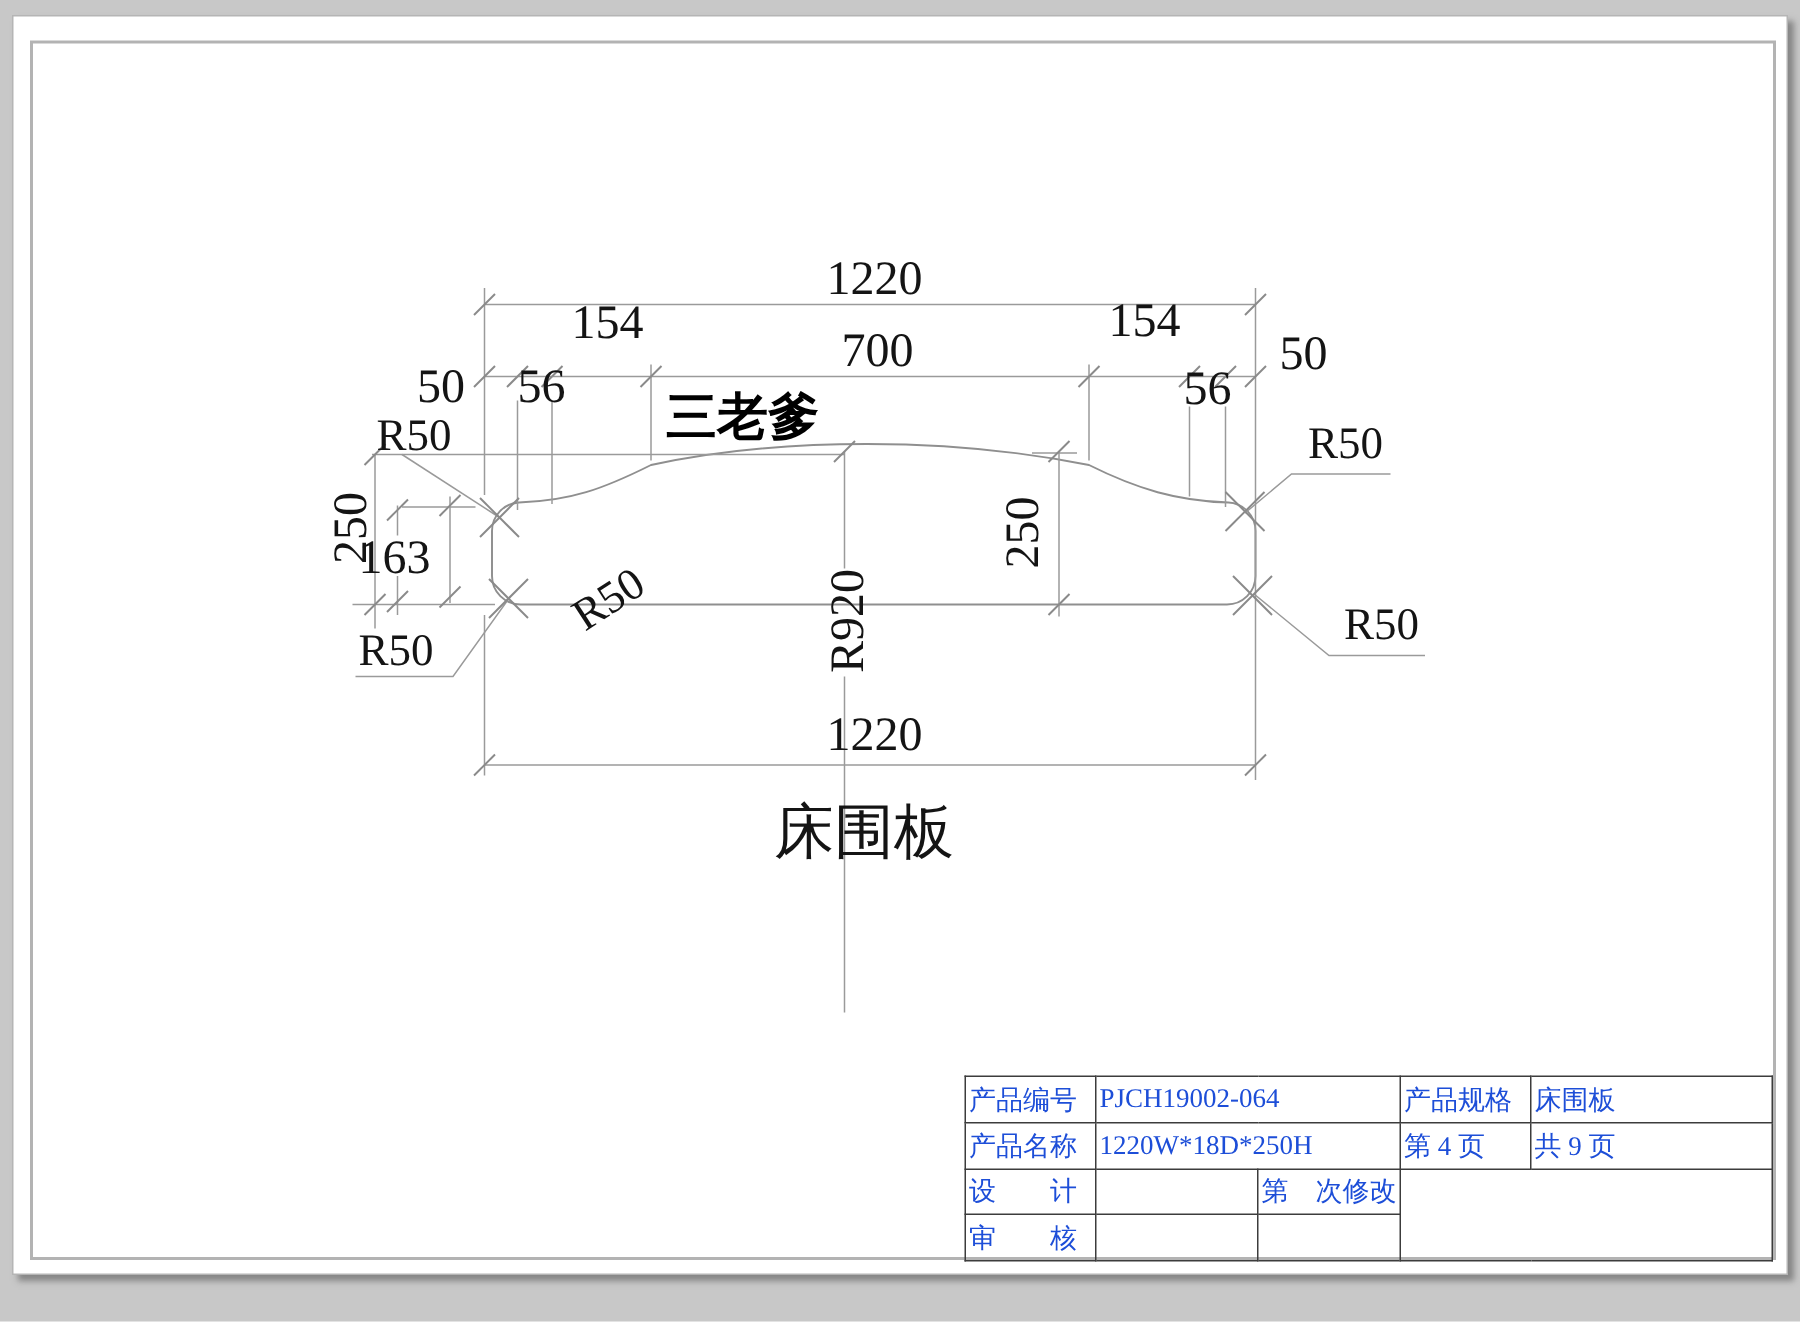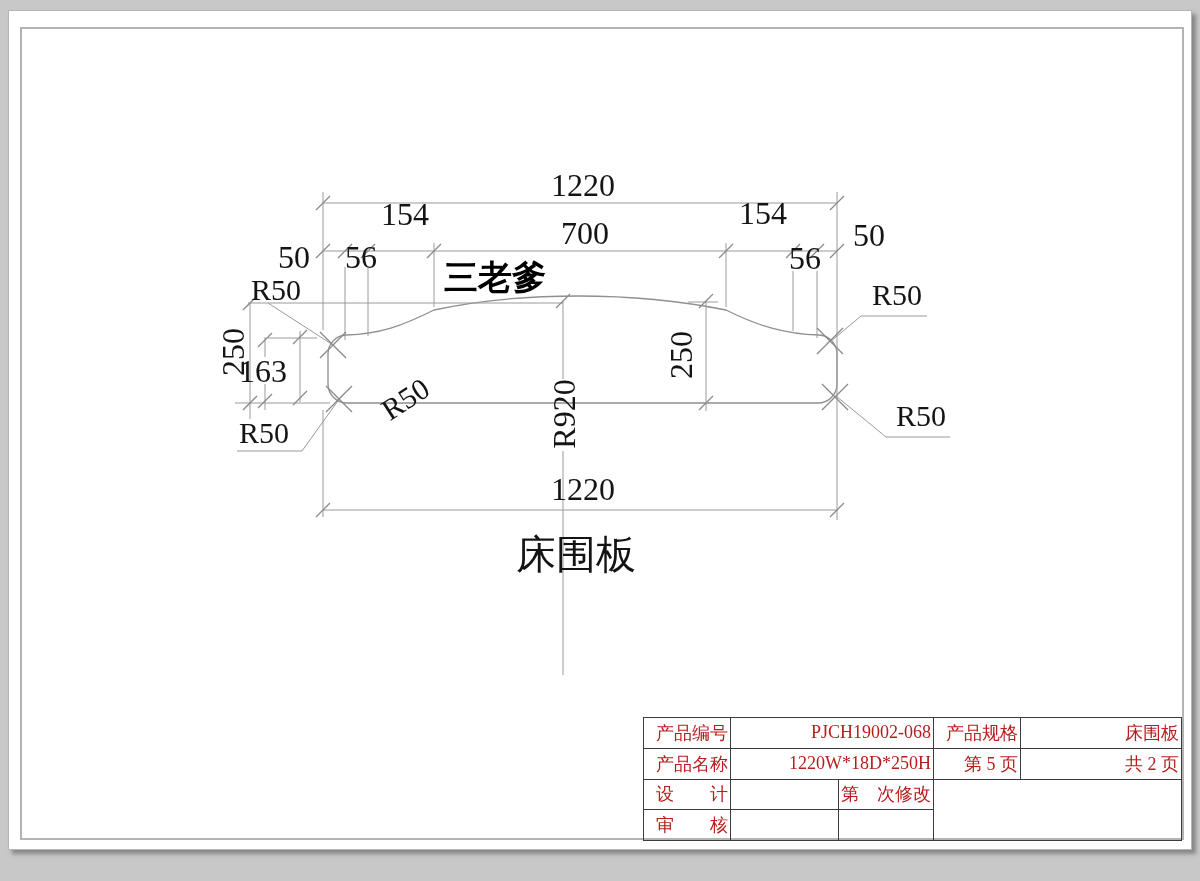--- a/index.html
+++ b/index.html
@@ -11,21 +11,21 @@
          border:2px solid #b3b3b3;}
   svg{position:absolute;left:0;top:0;pointer-events:none;}
   .dwg-line{stroke:#9a9a9a;stroke-width:1;fill:none;}
   .part{stroke:#8f8f8f;stroke-width:1.3;fill:none;}
   .tick{stroke:#8a8a8a;stroke-width:1.3;fill:none;}
   .dim-text{fill:#141414;font-family:"Liberation Serif","DejaVu Serif",serif;}
   .wm-text{fill:#000000;font-family:"Liberation Sans","DejaVu Sans",sans-serif;font-weight:600;}
   table.tb{position:absolute;left:643px;top:717px;width:538px;height:123px;
            border-collapse:collapse;table-layout:fixed;background:transparent;
            font-family:"Liberation Serif","DejaVu Serif",serif;}
-  table.tb td{border:1.6px solid #3c3c3c;font-size:18px;color:#b91c1c;text-align:right;
+  table.tb td{border:1.6px solid #3c3c3c;font-size:18px;color:#1d4ed8;text-align:left;
               vertical-align:middle;padding:0 2px;overflow:hidden;white-space:nowrap;}
   table.tb tr{height:30.75px;}
 </style>
 </head>
 <body>
 
 <div id="screen">
   <div class="page"></div>
   <div class="frame"></div>
 
@@ -144,29 +144,29 @@
     <colgroup>
         <col style="width:87px">
         <col style="width:108px">
         <col style="width:95px">
         <col style="width:87px">
         <col style="width:161px">
       </colgroup>
     <tbody>
         <tr>
       <td>产品编号</td>
-      <td colspan="2">PJCH19002-068</td>
+      <td colspan="2">PJCH19002-064</td>
       <td>产品规格</td>
       <td>床围板</td>
     </tr>
     <tr>
       <td>产品名称</td>
       <td colspan="2">1220W*18D*250H</td>
-      <td>第 5 页</td>
-      <td>共 2 页</td>
+      <td>第 4 页</td>
+      <td>共 9 页</td>
     </tr>
     <tr>
       <td>设　　计</td>
       <td></td>
       <td>第　次修改</td>
       <td colspan="2" rowspan="2"></td>
     </tr>
     <tr>
       <td>审　　核</td>
       <td></td>

